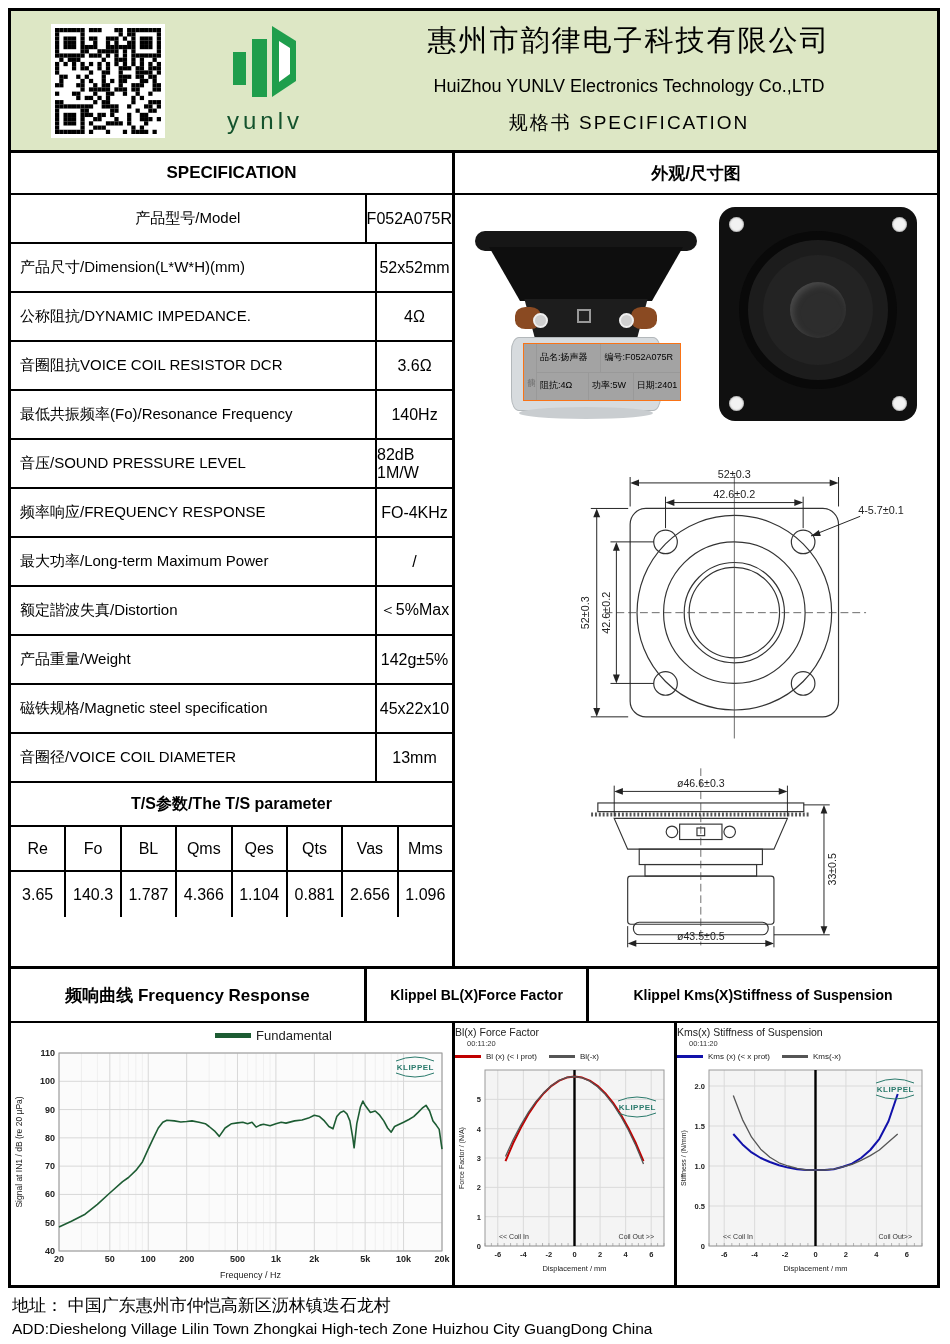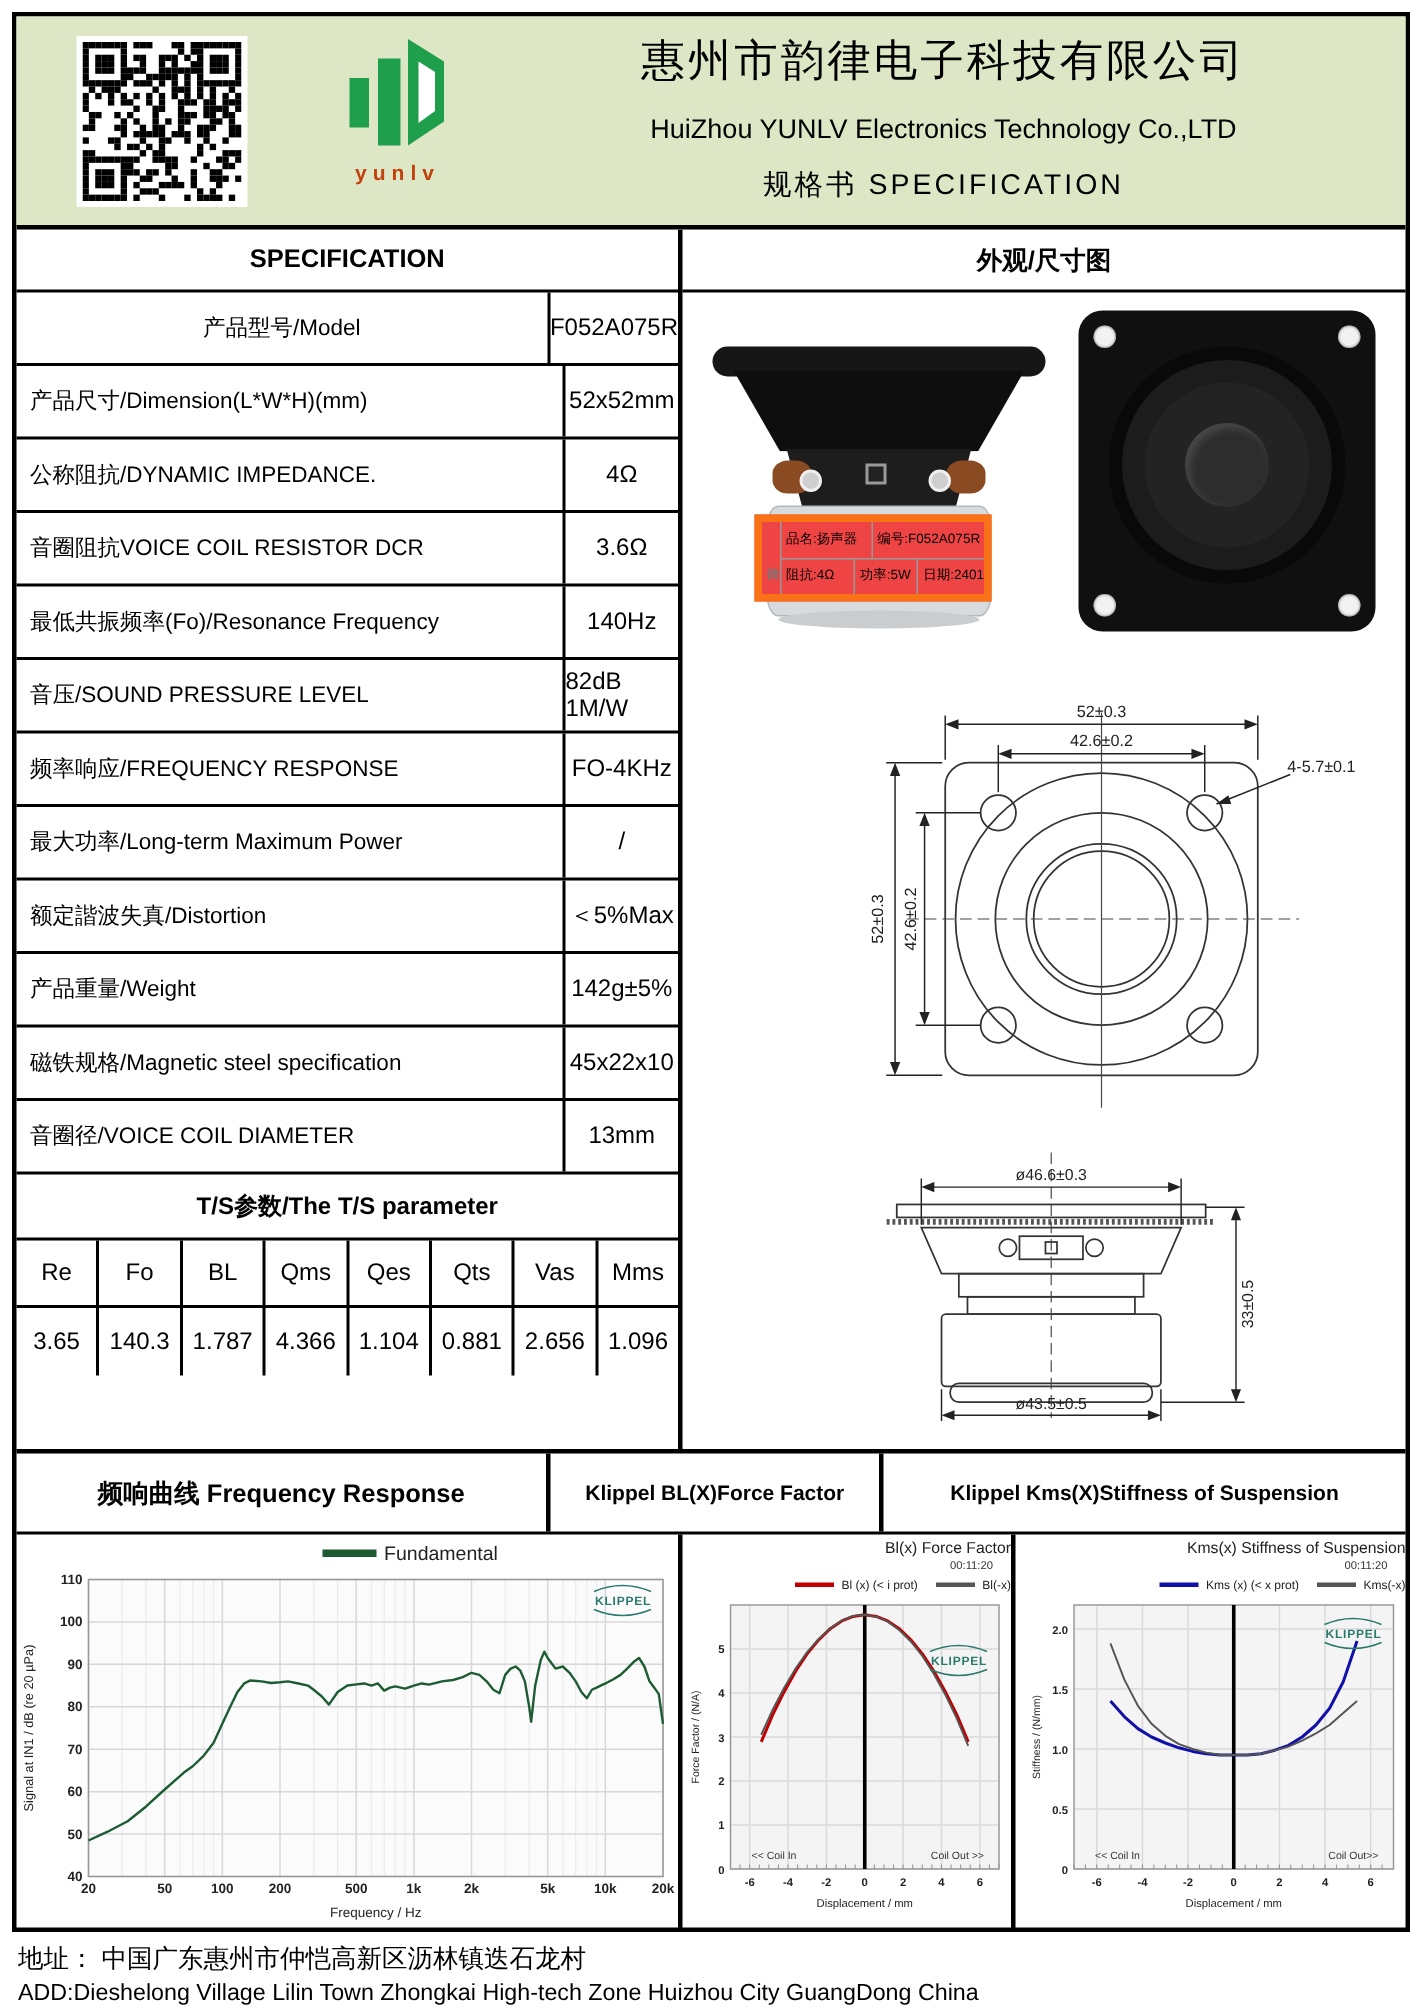--- a/index.html
+++ b/index.html
@@ -6,21 +6,21 @@
 html,body{width:950px;height:1344px;background:#fff;overflow:hidden;
   font-family:"Liberation Sans","DejaVu Sans",sans-serif;color:#000}
 .frame{position:absolute;left:8px;top:8px;width:932px;height:1280px;border:3px solid #000;
   display:flex;flex-direction:column;background:#fff}
 
 .hdr{flex:0 0 142px;background:#dde7c5;border-bottom:3px solid #000;position:relative}
 .qr{position:absolute;left:40px;top:13px;width:114px;height:114px;background:#fff;padding:4px}
 .qr svg{width:100%;height:100%;display:block}
 .logo{position:absolute;left:196px;top:12px;width:116px;height:122px;text-align:center}
 .logo svg{width:70px;height:78px;display:block;margin:2px auto 0}
-.logo-text{color:#c2410c;font-weight:bold;font-size:14px;letter-spacing:4px;margin-top:4px}
+.logo-text{color:#14532d;font-weight:normal;font-size:24px;letter-spacing:4px;margin-top:4px}
 .hdr-text{position:absolute;left:318px;right:8px;top:10px;text-align:center}
 .hc{font-size:29px;letter-spacing:2px;font-weight:500}
 .he{font-size:18px;margin-top:15px}
 .hs{font-size:19px;margin-top:13px;letter-spacing:2px}
 
 .main{flex:0 0 813px;display:flex}
 .lcol{width:444px;border-right:3px solid #000;display:flex;flex-direction:column}
 .rcol{flex:1;display:flex;flex-direction:column}
 .sec-title{flex:0 0 42px;border-bottom:2px solid #000;display:flex;align-items:center;
   justify-content:center;font-weight:bold;font-size:17px}
@@ -46,22 +46,22 @@
   clip-path:polygon(0 0,100% 0,84% 100%,16% 100%)}
 .sp-basket{position:absolute;left:48px;top:96px;width:134px;height:40px;background:#1d1d1d;
   clip-path:polygon(4% 0,96% 0,88% 100%,12% 100%)}
 .sp-coil-l{position:absolute;left:44px;top:104px;width:26px;height:22px;background:#8a4a22;border-radius:40%}
 .sp-coil-r{position:absolute;left:160px;top:104px;width:26px;height:22px;background:#8a4a22;border-radius:40%}
 .sp-lug{position:absolute;width:15px;height:15px;background:#cfcfcf;border-radius:50%;border:2px solid #efefef}
 .sp-term{position:absolute;left:106px;top:106px;width:14px;height:14px;background:#222;border:2px solid #999}
 .sp-magnet{position:absolute;left:40px;top:134px;width:150px;height:74px;background:#d7dbde;
   border:1px solid #b3b8bb;border-radius:8px/14px}
 .sp-plate{position:absolute;left:48px;top:204px;width:134px;height:12px;background:#c9cdd0;border-radius:50%}
-.lbl{position:absolute;left:32px;top:140px;width:158px;height:58px;background:#ef4444;
-  border:5px solid #f97316;display:flex;font-size:9px;line-height:1.1}
+.lbl{position:absolute;left:52px;top:140px;width:158px;height:58px;background:#a3a3a3;
+  border:1px solid #f97316;display:flex;font-size:9px;line-height:1.1}
 .lbl-side{width:13px;border-right:1px solid #999;display:flex;align-items:center;justify-content:center;
   color:#777;writing-mode:vertical-rl;font-size:8px}
 .lbl-main{flex:1;display:flex;flex-direction:column}
 .lbl-r{flex:1;display:flex}
 .lbl-r.top{border-bottom:1px solid #999}
 .lbl-c{display:flex;align-items:center;padding-left:3px;border-right:1px solid #999}
 .lbl-c:last-child{border-right:none}
 .photo-front{position:relative;width:204px;height:222px}
 .fp-frame{position:absolute;left:2px;top:4px;width:198px;height:214px;background:#101010;border-radius:16px}
 .fp-hole{position:absolute;width:15px;height:15px;border-radius:50%;background:#f2f2f2;box-shadow:inset 0 0 2px #555}
@@ -76,21 +76,21 @@
 .charts{flex:1;display:flex;flex-direction:column;border-top:3px solid #000}
 .charts-head{flex:0 0 54px;display:flex;border-bottom:2px solid #000}
 .ch{display:flex;align-items:center;justify-content:center;text-align:center;font-weight:bold}
 .ch-fr{width:356px;border-right:3px solid #000;font-size:17px}
 .ch-bl{width:222px;border-right:3px solid #000;font-size:14px;line-height:1.3;padding:0 8px}
 .ch-kms{flex:1;font-size:14px;line-height:1.3;padding:0 8px}
 .charts-body{flex:1;display:flex}
 .cb-fr{width:444px;border-right:3px solid #000;padding:2px}
 .cb-bl{width:222px;border-right:3px solid #000}
 .cb-kms{flex:1}
-.cb-mini{display:flex;flex-direction:column;align-items:flex-end;padding-top:3px}
+.cb-mini{display:flex;flex-direction:column;align-items:flex-start;padding-top:3px}
 .mini-title{font-size:10.5px;color:#222}
 .mini-sub{font-size:7.5px;color:#333;margin:1px 12px 2px}
 .legend{display:flex;align-items:center;gap:12px;font-size:8px;color:#222;height:12px}
 .legend.fr{font-size:13px;height:16px;margin:2px 0 0 84px;justify-content:center}
 .lg-it{display:flex;align-items:center;gap:5px}
 .lg-sw{display:inline-block;width:26px}
 .legend.fr .lg-sw{width:36px}
 
 .footer{position:absolute;left:12px;top:1294px}
 .f-cn{font-size:17px}

